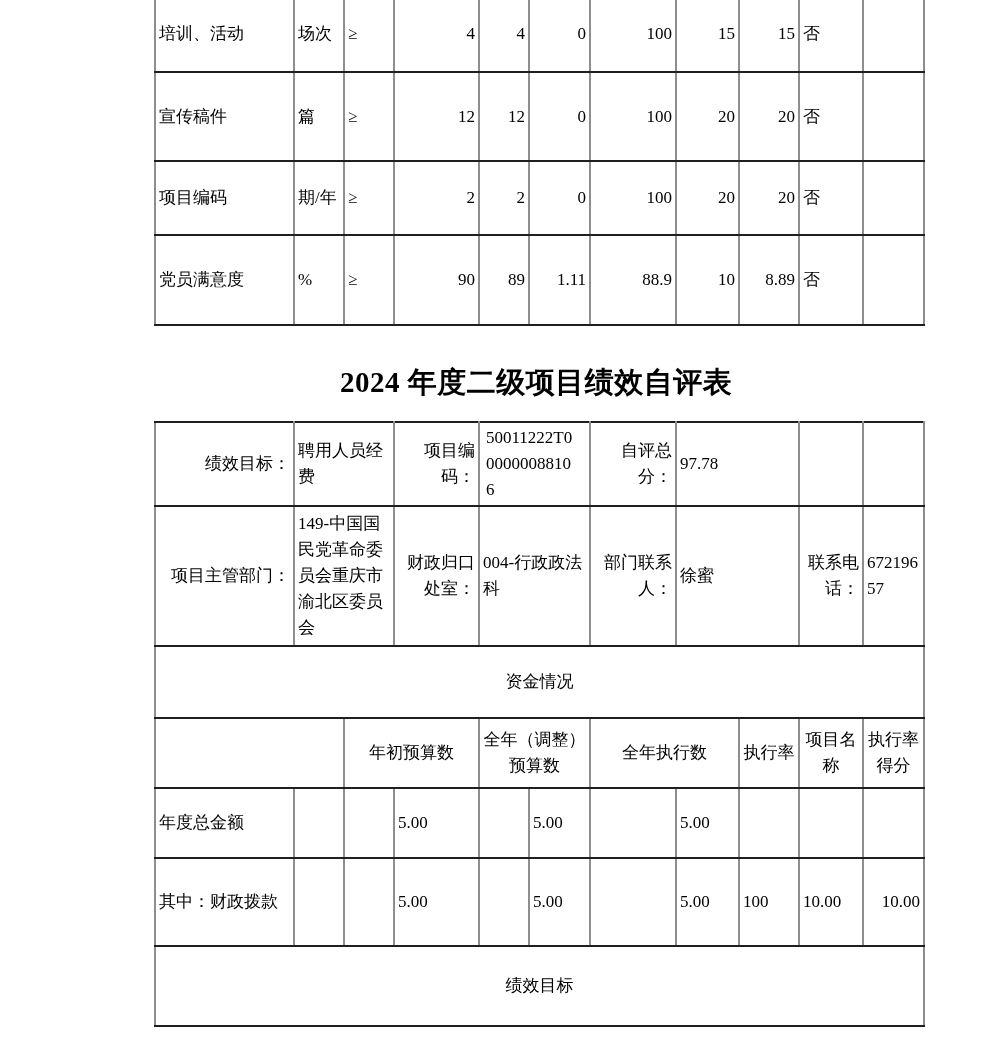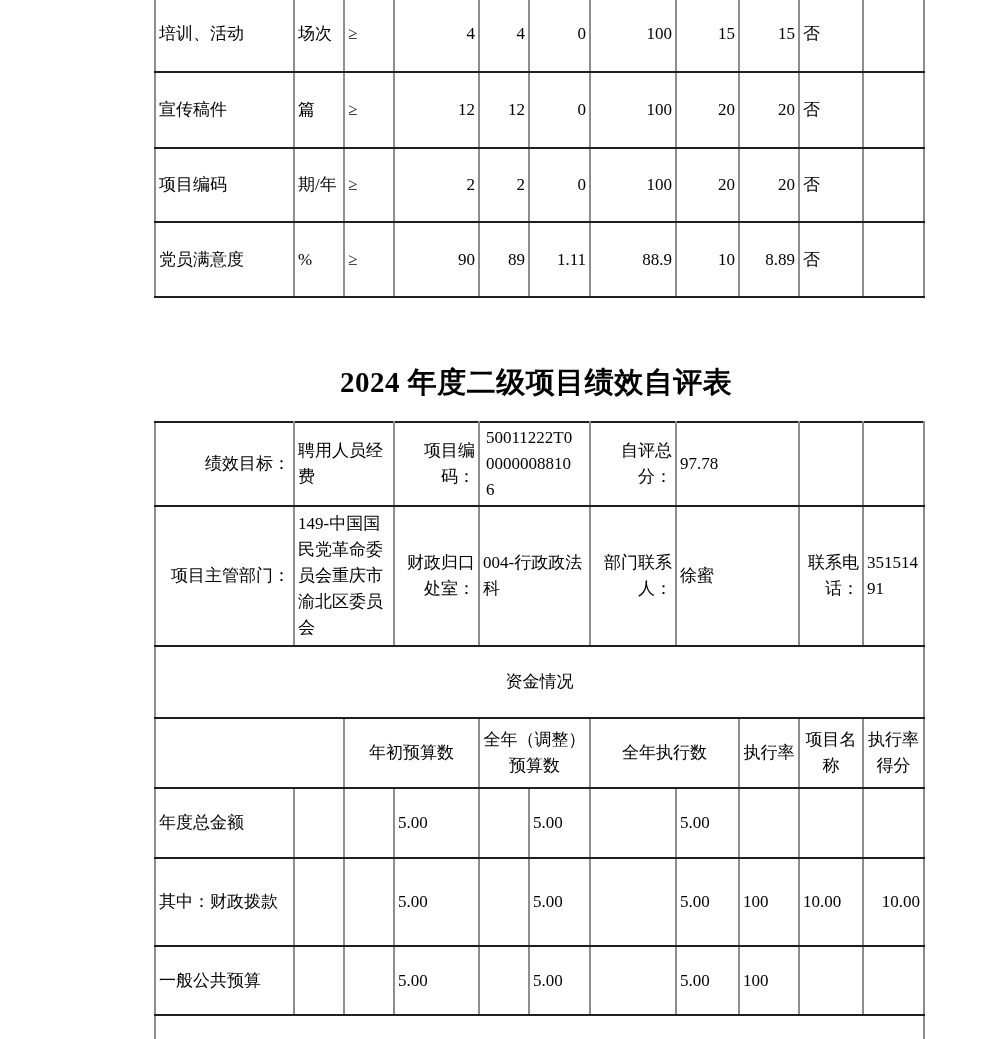--- a/index.html
+++ b/index.html
@@ -73,21 +73,21 @@
         <td class="al">≥</td>
         <td class="ar">4</td>
         <td class="ar">4</td>
         <td class="ar">0</td>
         <td class="ar">100</td>
         <td class="ar">15</td>
         <td class="ar">15</td>
         <td class="al">否</td>
         <td class="al"></td>
       </tr>
-      <tr style="height:76px">
+      <tr style="height:89px">
         <td class="al">宣传稿件</td>
         <td class="al">篇</td>
         <td class="al">≥</td>
         <td class="ar">12</td>
         <td class="ar">12</td>
         <td class="ar">0</td>
         <td class="ar">100</td>
         <td class="ar">20</td>
         <td class="ar">20</td>
         <td class="al">否</td>
@@ -99,21 +99,21 @@
         <td class="al">≥</td>
         <td class="ar">2</td>
         <td class="ar">2</td>
         <td class="ar">0</td>
         <td class="ar">100</td>
         <td class="ar">20</td>
         <td class="ar">20</td>
         <td class="al">否</td>
         <td class="al"></td>
       </tr>
-      <tr style="height:75px">
+      <tr style="height:90px">
         <td class="al">党员满意度</td>
         <td class="al">%</td>
         <td class="al">≥</td>
         <td class="ar">90</td>
         <td class="ar">89</td>
         <td class="ar">1.11</td>
         <td class="ar">88.9</td>
         <td class="ar">10</td>
         <td class="ar">8.89</td>
         <td class="al">否</td>
@@ -150,21 +150,21 @@
         <td class="al"></td>
       </tr>
       <tr style="height:140px">
         <td class="lbl lbl-wide">项目主管部门：</td>
         <td class="al" colspan="2">149-中国国民党革命委员会重庆市渝北区委员会</td>
         <td class="lbl">财政归口处室：</td>
         <td class="al" colspan="2">004-行政政法科</td>
         <td class="lbl">部门联系人：</td>
         <td class="al" colspan="2">徐蜜</td>
         <td class="lbl">联系电话：</td>
-        <td class="al brkall">35151491</td>
+        <td class="al brkall">67219657</td>
       </tr>
       <tr style="height:72px">
         <td class="ac" colspan="11">资金情况</td>
       </tr>
       <tr style="height:70px">
         <td class="ac" colspan="2"></td>
         <td class="ac" colspan="2">年初预算数</td>
         <td class="ac" colspan="2">全年（调整）预算数</td>
         <td class="ac" colspan="2">全年执行数</td>
         <td class="ac">执行率</td>
@@ -190,32 +190,19 @@
         <td class="al"></td>
         <td class="al">5.00</td>
         <td class="al"></td>
         <td class="al">5.00</td>
         <td class="al"></td>
         <td class="al">5.00</td>
         <td class="al">100</td>
         <td class="al">10.00</td>
         <td class="ar">10.00</td>
       </tr>
-      <tr style="height:69px">
-        <td class="al">一般公共预算</td>
-        <td class="al"></td>
-        <td class="al"></td>
-        <td class="al">5.00</td>
-        <td class="al"></td>
-        <td class="al">5.00</td>
-        <td class="al"></td>
-        <td class="al">5.00</td>
-        <td class="al">100</td>
-        <td class="al"></td>
-        <td class="ar"></td>
-      </tr>
       <tr style="height:80px">
         <td class="ac" colspan="11">绩效目标</td>
       </tr>
     </tbody>
   </table>
 
 </div>
 
 </body></html>

